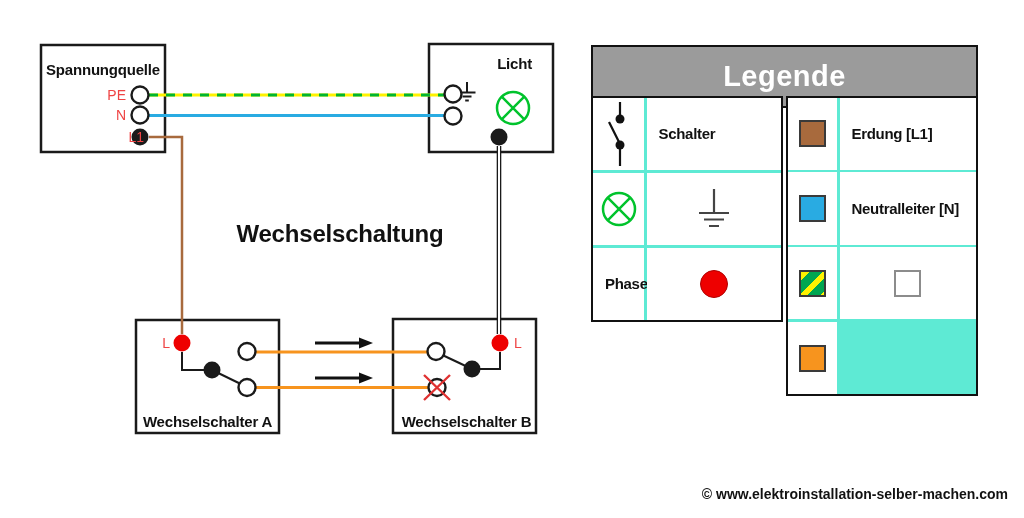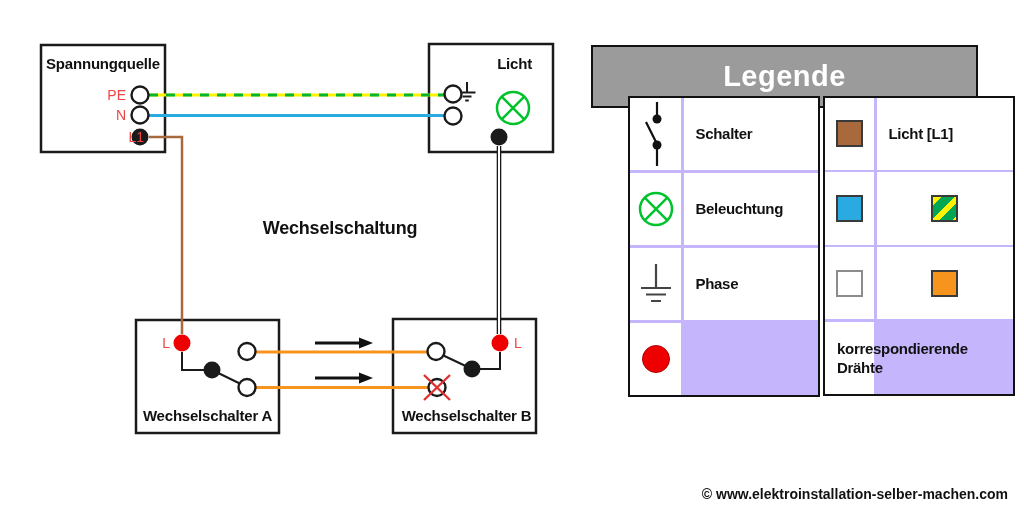--- a/index.html
+++ b/index.html
@@ -3,30 +3,30 @@
 <meta charset="utf-8">
 <style>
   * { margin:0; padding:0; box-sizing:border-box; }
   body { width:1024px; height:518px; background:#fff; font-family:"Liberation Sans", sans-serif; }
   #stage { position:relative; width:1024px; height:518px; background:#fff; overflow:hidden; }
   #wiresvg { position:absolute; left:0; top:0; }
 
   .abs { position:absolute; }
   .btitle { font-weight:bold; font-size:15px; color:#111; letter-spacing:-0.2px; }
   .term { font-weight:normal; font-size:14px; color:#ef4444; }
-  .center { text-align:center; }
+  .center { text-align:center;margin-top:6px; }
   .right { text-align:right; }
 
-  .main-title { font-weight:bold; font-size:18px; line-height:28px; color:#111; letter-spacing:-0.2px; }
+  .main-title { font-weight:bold; font-size:24px; line-height:28px; color:#111; letter-spacing:-0.2px; }
 
   
   .legend-header { left:591px; top:45px; width:387px; height:63px;
       border:2.5px solid #111; color:#fff; font-weight:bold; font-size:29px;
       display:flex; align-items:center; justify-content:center; letter-spacing:0.5px; }
-  .legend-table { display:grid; background:#c4b5fd; border:2.5px solid #111; gap:2.5px;margin-left:37px; }
+  .legend-table { display:grid; background:#5eead4; border:2.5px solid #111; gap:2.5px; }
   #legend-left  { left:591px; top:95.5px; width:192px; grid-template-columns:51px 1fr; grid-auto-rows:72.5px; }
   #legend-right { left:786px; top:95.5px; width:192px; grid-template-columns:49px 1fr; grid-auto-rows:72.3px; }
   .cell { background:#fff; display:flex; align-items:center; }
   .icon-cell { justify-content:center; }
   .label-cell { padding:0 4px 0 12px; font-weight:bold; font-size:15px; color:#111; letter-spacing:-0.3px; line-height:19px; }
   .swatch { width:27px; height:27px; border:2px solid #3a3a3a; }
   .contact-dot { width:28px; height:28px; border-radius:50%; border:1px solid #b00000; }
 
   .copyright { font-weight:bold; font-size:14px; color:#111; }
 </style>
@@ -124,53 +124,52 @@
       </svg>
     </div>
     <div class="cell label-cell">Schalter</div>
 
     <div class="cell icon-cell">
       <svg width="40" height="40" viewBox="0 0 40 40">
         <circle cx="20" cy="20" r="16" fill="none" stroke-width="2.5" stroke="#00C32C"></circle>
         <path d="M8.7,8.7 L31.3,31.3 M31.3,8.7 L8.7,31.3" fill="none" stroke-width="2.5" stroke="#00C32C"></path>
       </svg>
     </div>
-    <div class="cell label-cell">Beleuchtung</div>
 
     <div class="cell icon-cell">
       <svg width="36" height="44" viewBox="0 0 36 44">
         <path d="M18,2 V26 M3,26 H33 M8,32.5 H28 M13,39 H23" stroke="#444" stroke-width="2.2" fill="none"></path>
       </svg>
     </div>
     <div class="cell label-cell">Phase</div>
 
     <div class="cell icon-cell">
       <div class="contact-dot" style="background:#EE0000"></div>
     </div>
   </div>
 
   <div class="abs legend-table" id="legend-right">
     <div class="cell icon-cell">
       <div class="swatch" style="background:#A86A3D"></div>
     </div>
-    <div class="cell label-cell">Licht [L1]</div>
+    <div class="cell label-cell">Erdung [L1]</div>
 
     <div class="cell icon-cell">
       <div class="swatch" style="background:#29ABE2"></div>
     </div>
+    <div class="cell label-cell">Neutralleiter [N]</div>
 
     <div class="cell icon-cell">
       <div class="swatch" style="background:repeating-linear-gradient(135deg,#FFF200 0 6px,#00A651 6px 15px)"></div>
     </div>
 
     <div class="cell icon-cell">
       <div class="swatch" style="background:#FFFFFF;border-color:#8C8C8C"></div>
     </div>
 
     <div class="cell icon-cell">
       <div class="swatch" style="background:#F7941E"></div>
     </div>
-    <div class="cell label-cell">korrespondierende Drähte</div>
   </div>
 
   <div class="abs copyright right" style="left:688px; top:486px; width:320px;">© www.elektroinstallation-selber-machen.com</div>
 
 </div>
 
 </body></html>

